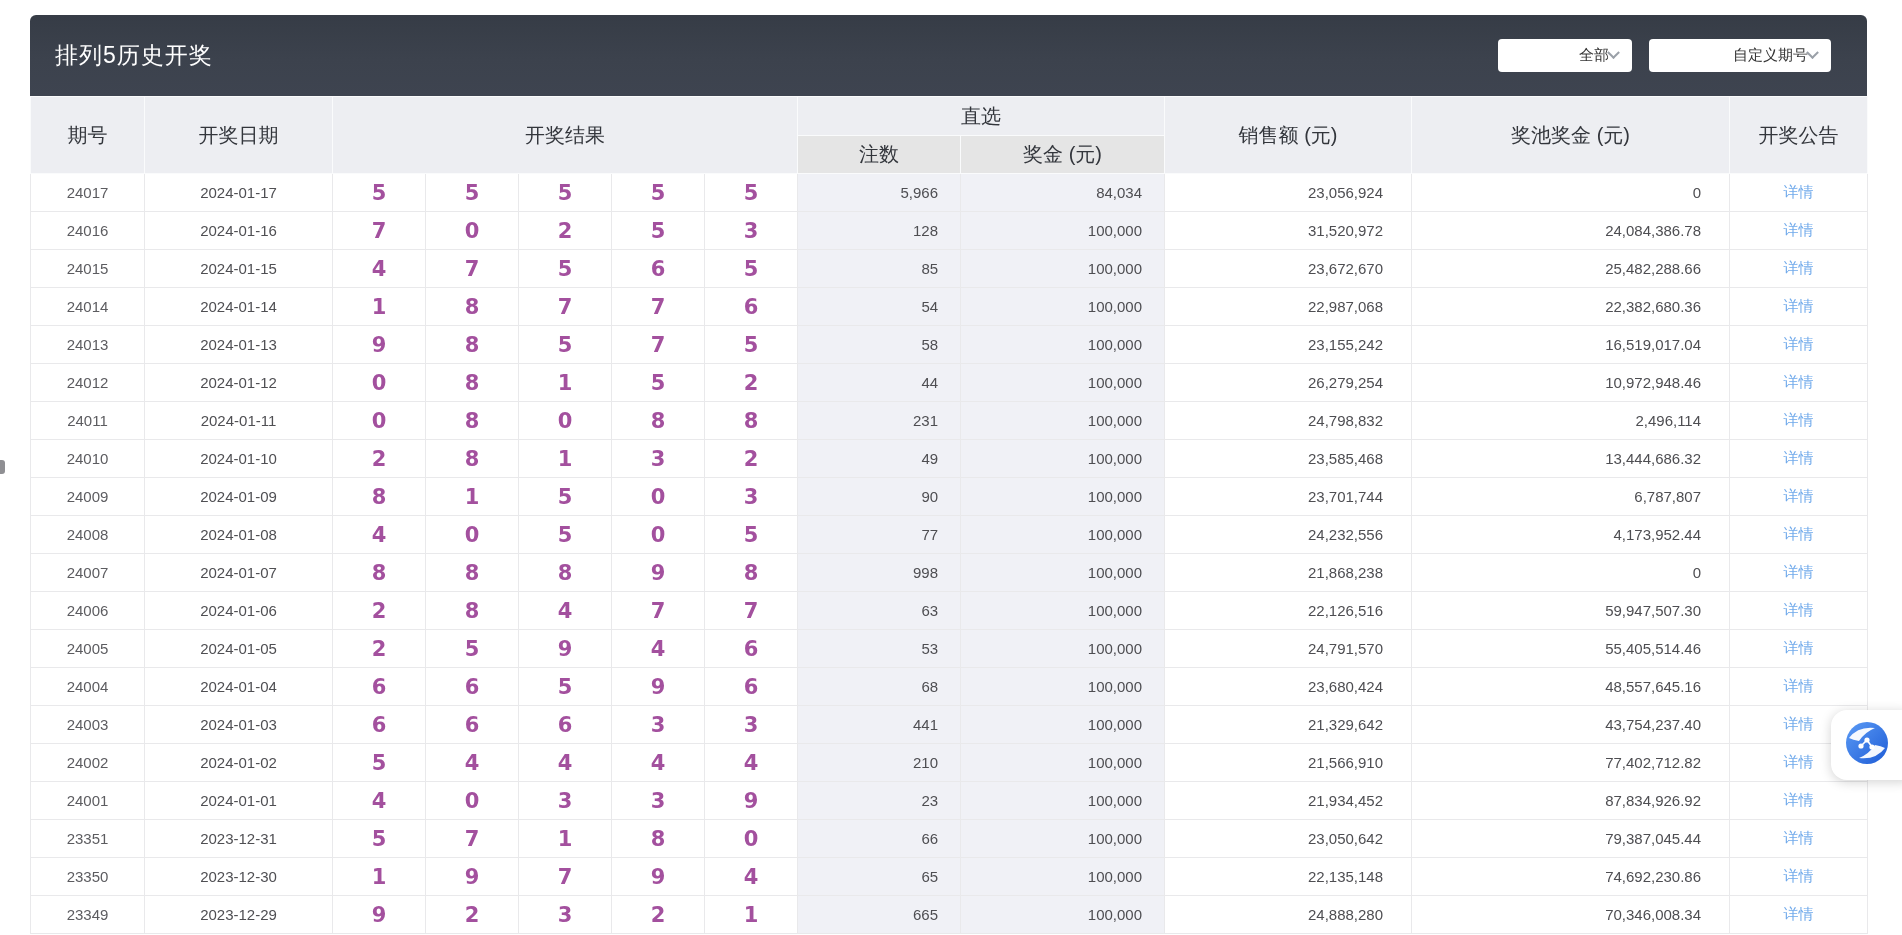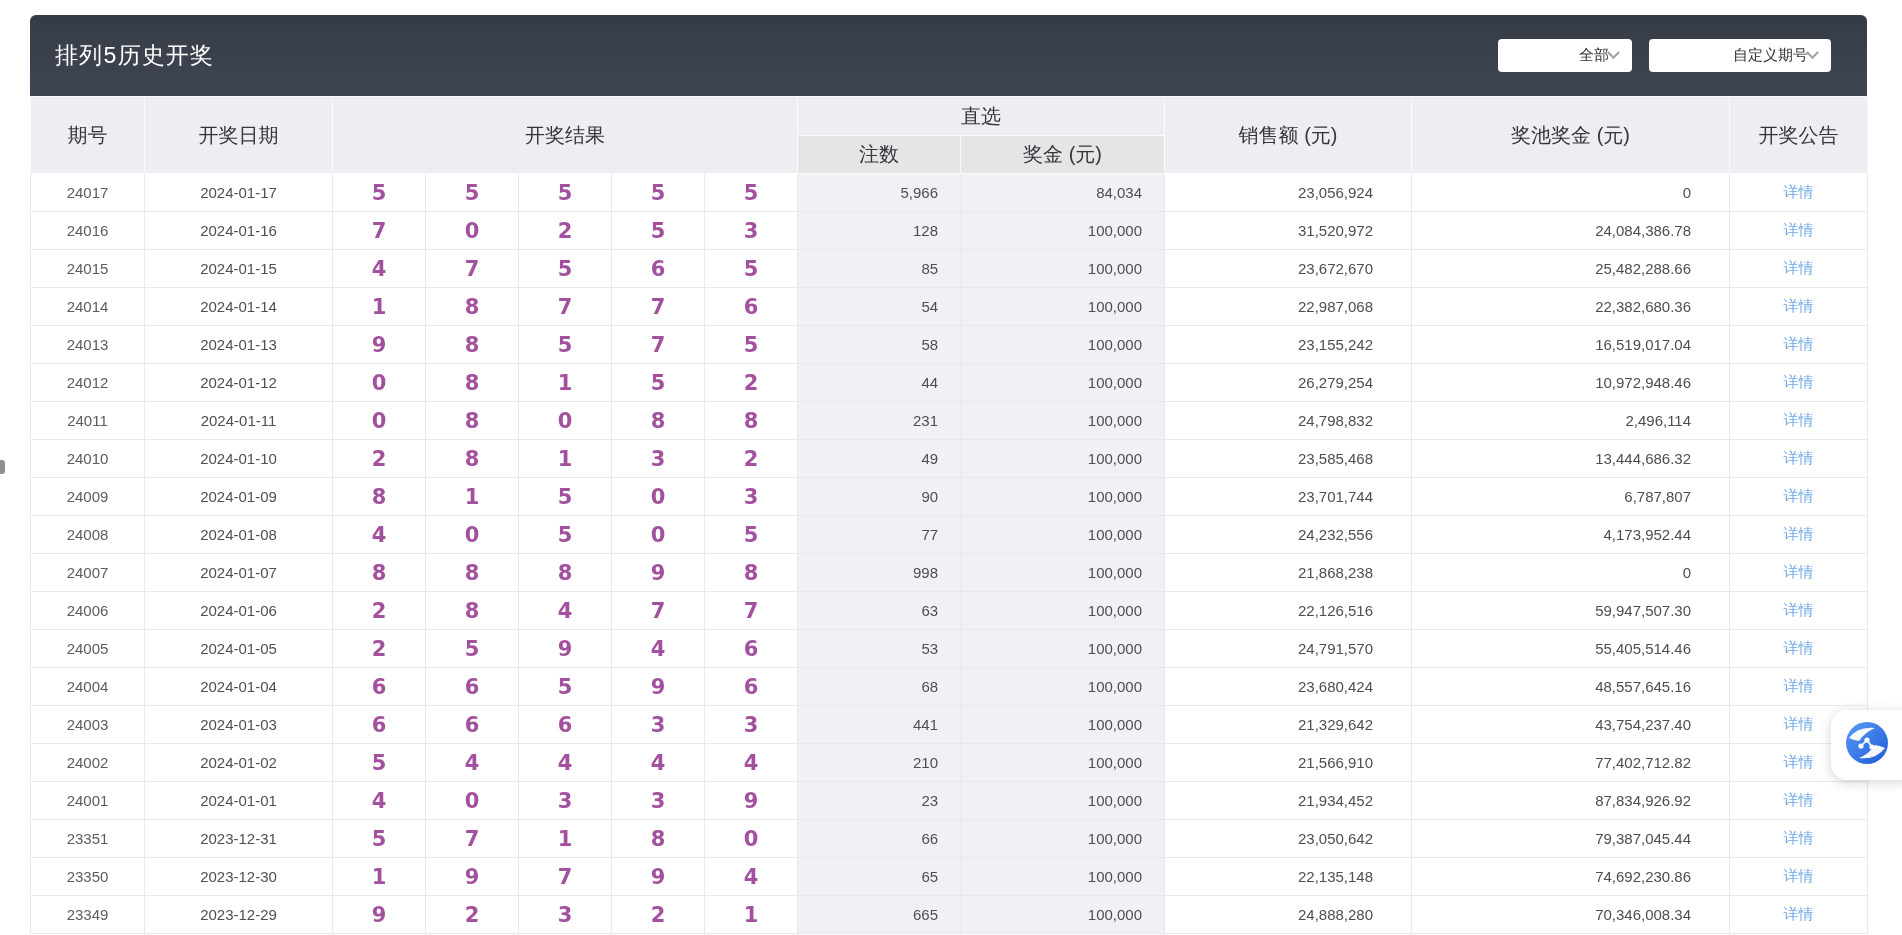--- a/index.html
+++ b/index.html
@@ -9,21 +9,21 @@
 
   .edge-mark { position:absolute; left:0; top:460px; width:5px; height:14px;
                background:#8f8f93; border-radius:0 3px 3px 0; }
 
   .panel { position:absolute; left:30px; top:15px; width:1837px; }
 
   
   .titlebar { height:81px; background:linear-gradient(180deg,#363c46 0%,#3c424d 55%,#3e4450 100%);
               border-radius:6px 6px 0 0; display:flex; align-items:center;
               padding:0 36px 0 25px; }
-  .titlebar h1 { color:#ffffff; font-size:23px; font-weight:500; letter-spacing:1px;font-family:Liberation Mono, monospace; }
+  .titlebar h1 { color:#ffffff; font-size:23px; font-weight:500; letter-spacing:1px; }
   .selects { margin-left:auto; display:flex; gap:17px; }
   .select { background:#ffffff; border-radius:4px; height:33px; display:flex;
             align-items:center; justify-content:flex-end; padding:0 14px;
             font-size:15px; color:#333; cursor:pointer; }
   .select.scope { width:134px; }
   .select.range { width:182px; }
   .chev { width:9px; height:9px; border-right:2px solid #9aa0a8; border-bottom:2px solid #9aa0a8;
           transform:rotate(45deg) translate(-2px,-2px); }
 
   
@@ -35,21 +35,21 @@
   th.sub { background:#e5e5e5; }
   thead { border-bottom:1px solid #d5d7db; }
 
   tbody td { background:#ffffff; border:1px solid #e9e9eb; height:38px;
              color:#4e4e52; text-align:center; font-size:15px; }
   td.issue { color:#5c5c60; }
   td.date  { color:#4f4f53; }
   td.digit { color:#a3509e; font-weight:700; font-size:21px;
              font-family:"DejaVu Sans","Liberation Sans",sans-serif; }
   td.bets, td.prize { background:#f0f1f6; text-align:right; padding-right:22px; }
-  td.sales, td.pool { text-align:right; padding-right:38px; }
+  td.sales, td.pool { text-align:right; padding-right:28px; }
   a.detail { color:#6fa9eb; text-decoration:none; cursor:pointer; }
 
   
   .float-btn { position:absolute; left:1831px; top:710px; width:86px; height:70px;
                background:#ffffff; border-radius:16px; box-shadow:0 2px 12px rgba(0,0,0,.18);
                display:flex; align-items:center; padding-left:13px; cursor:pointer; }
 </style>
 </head>
 <body>
 

